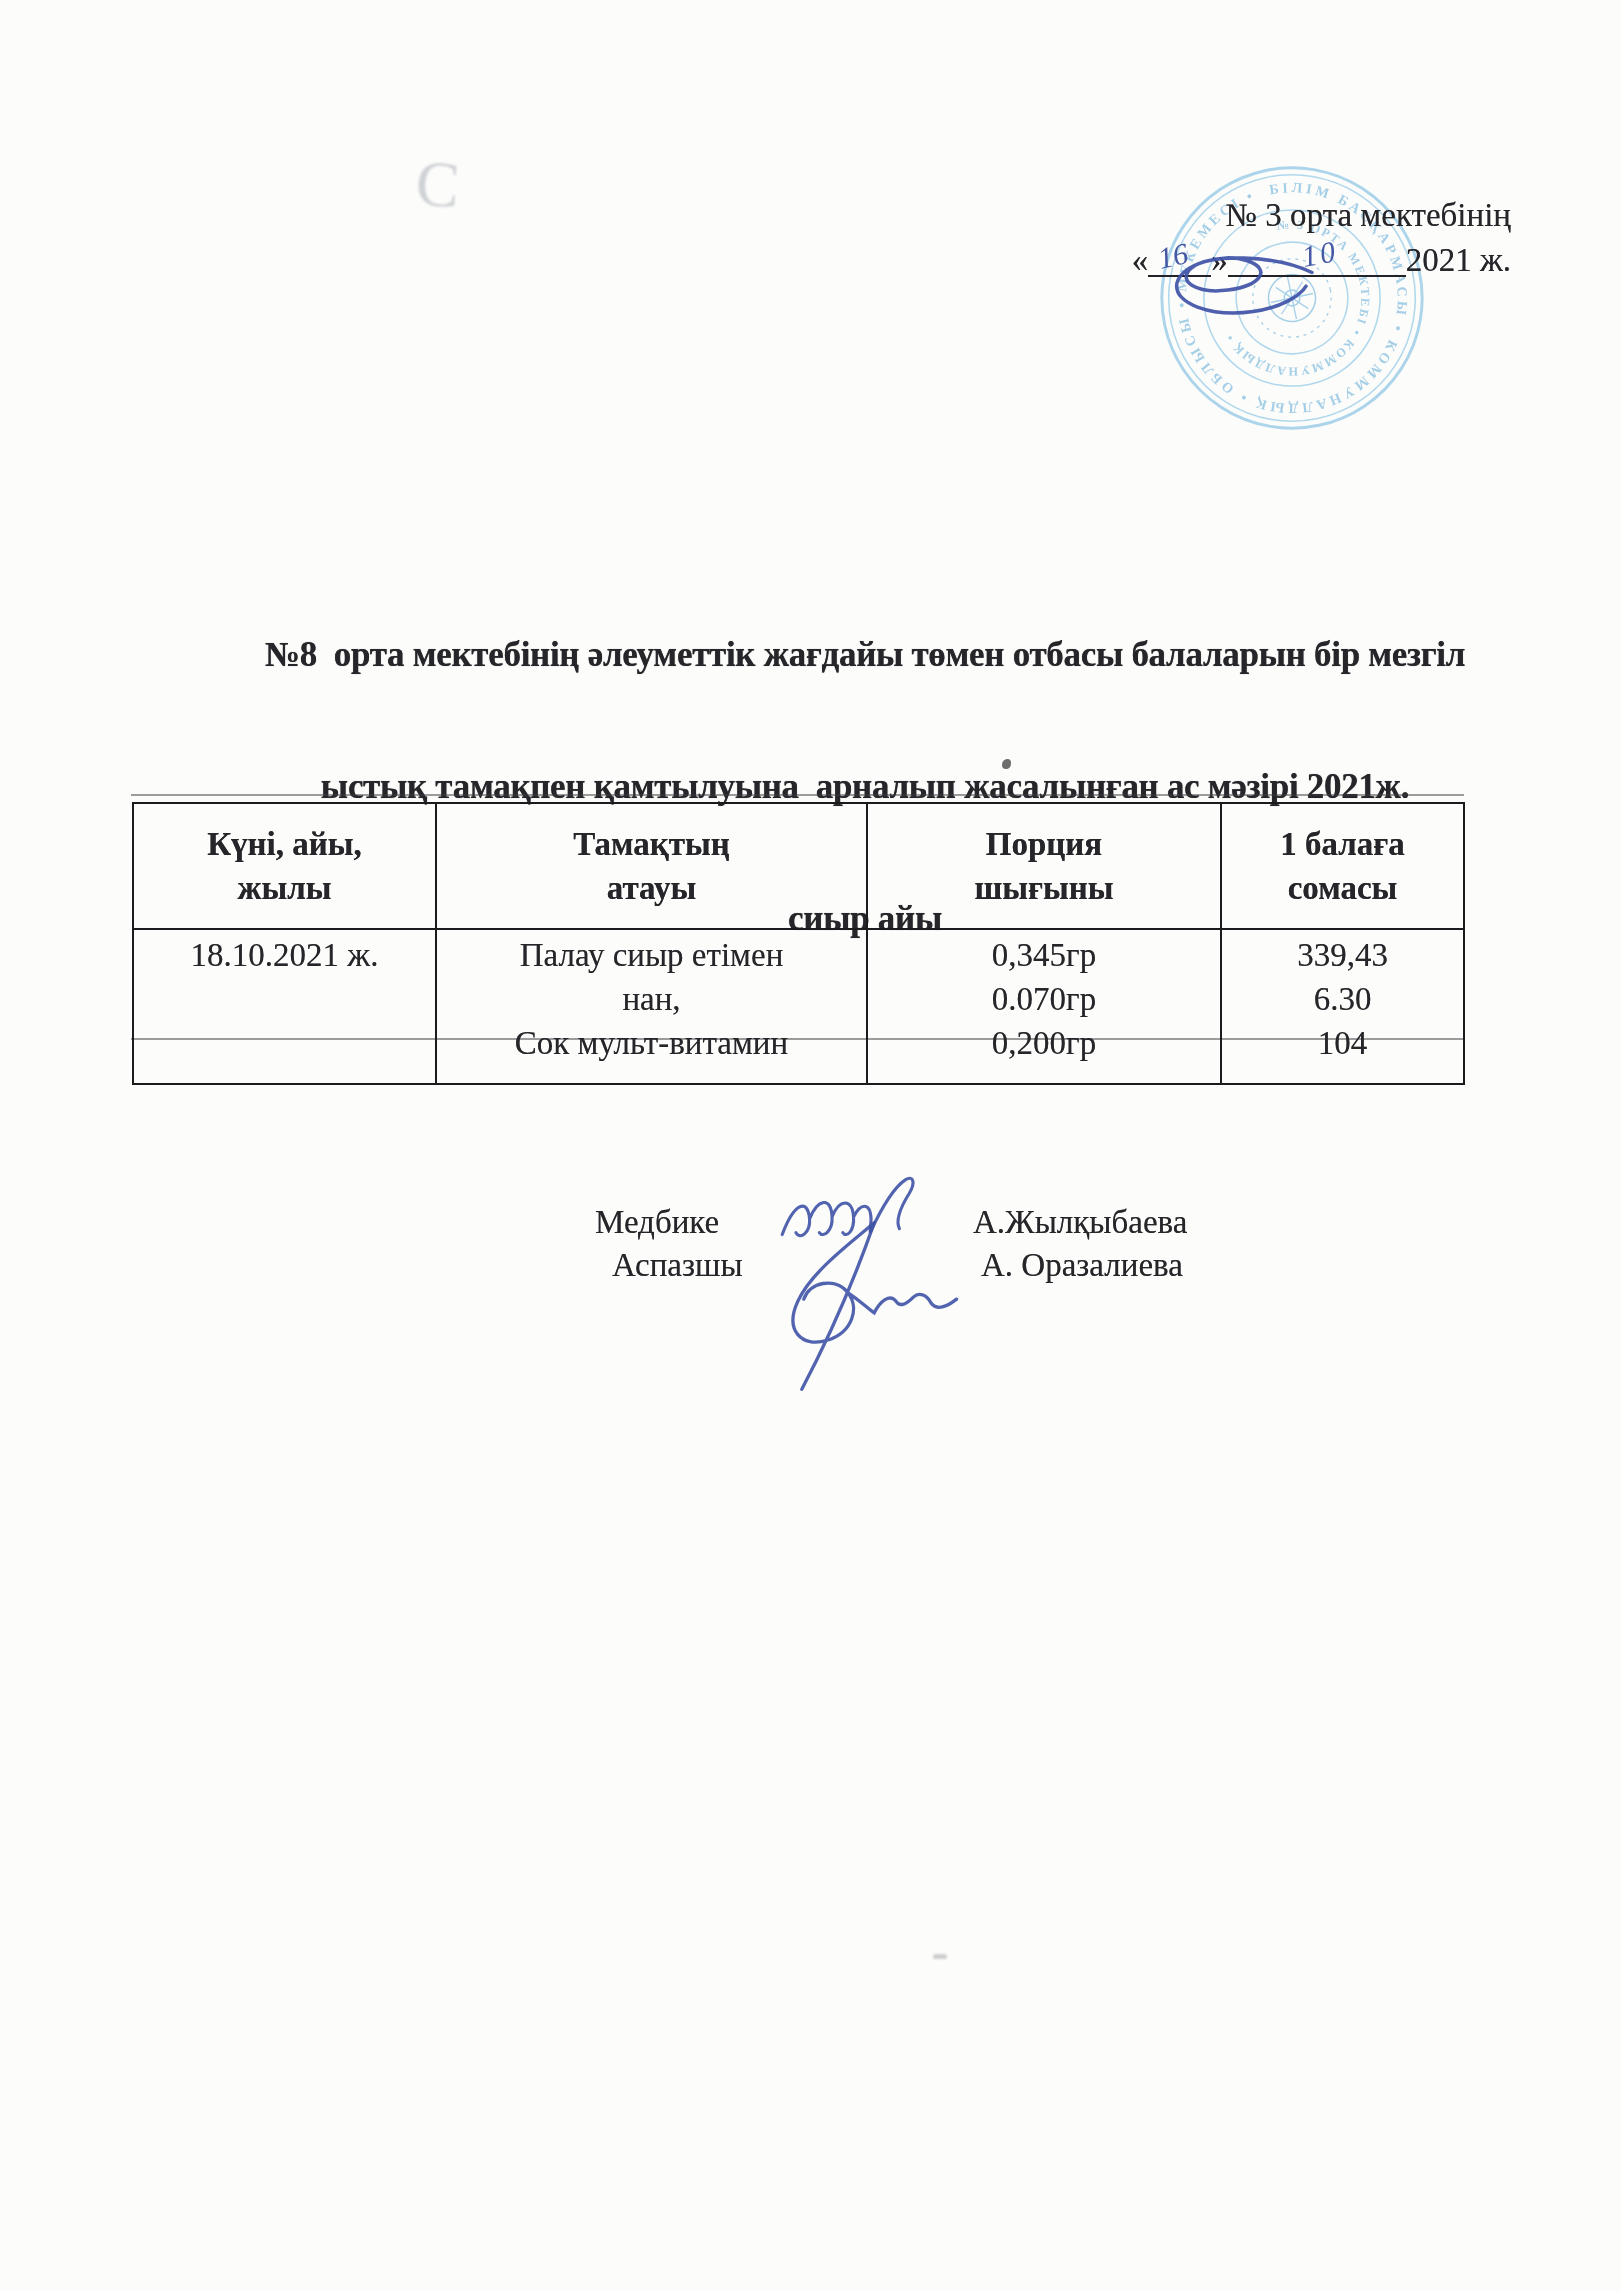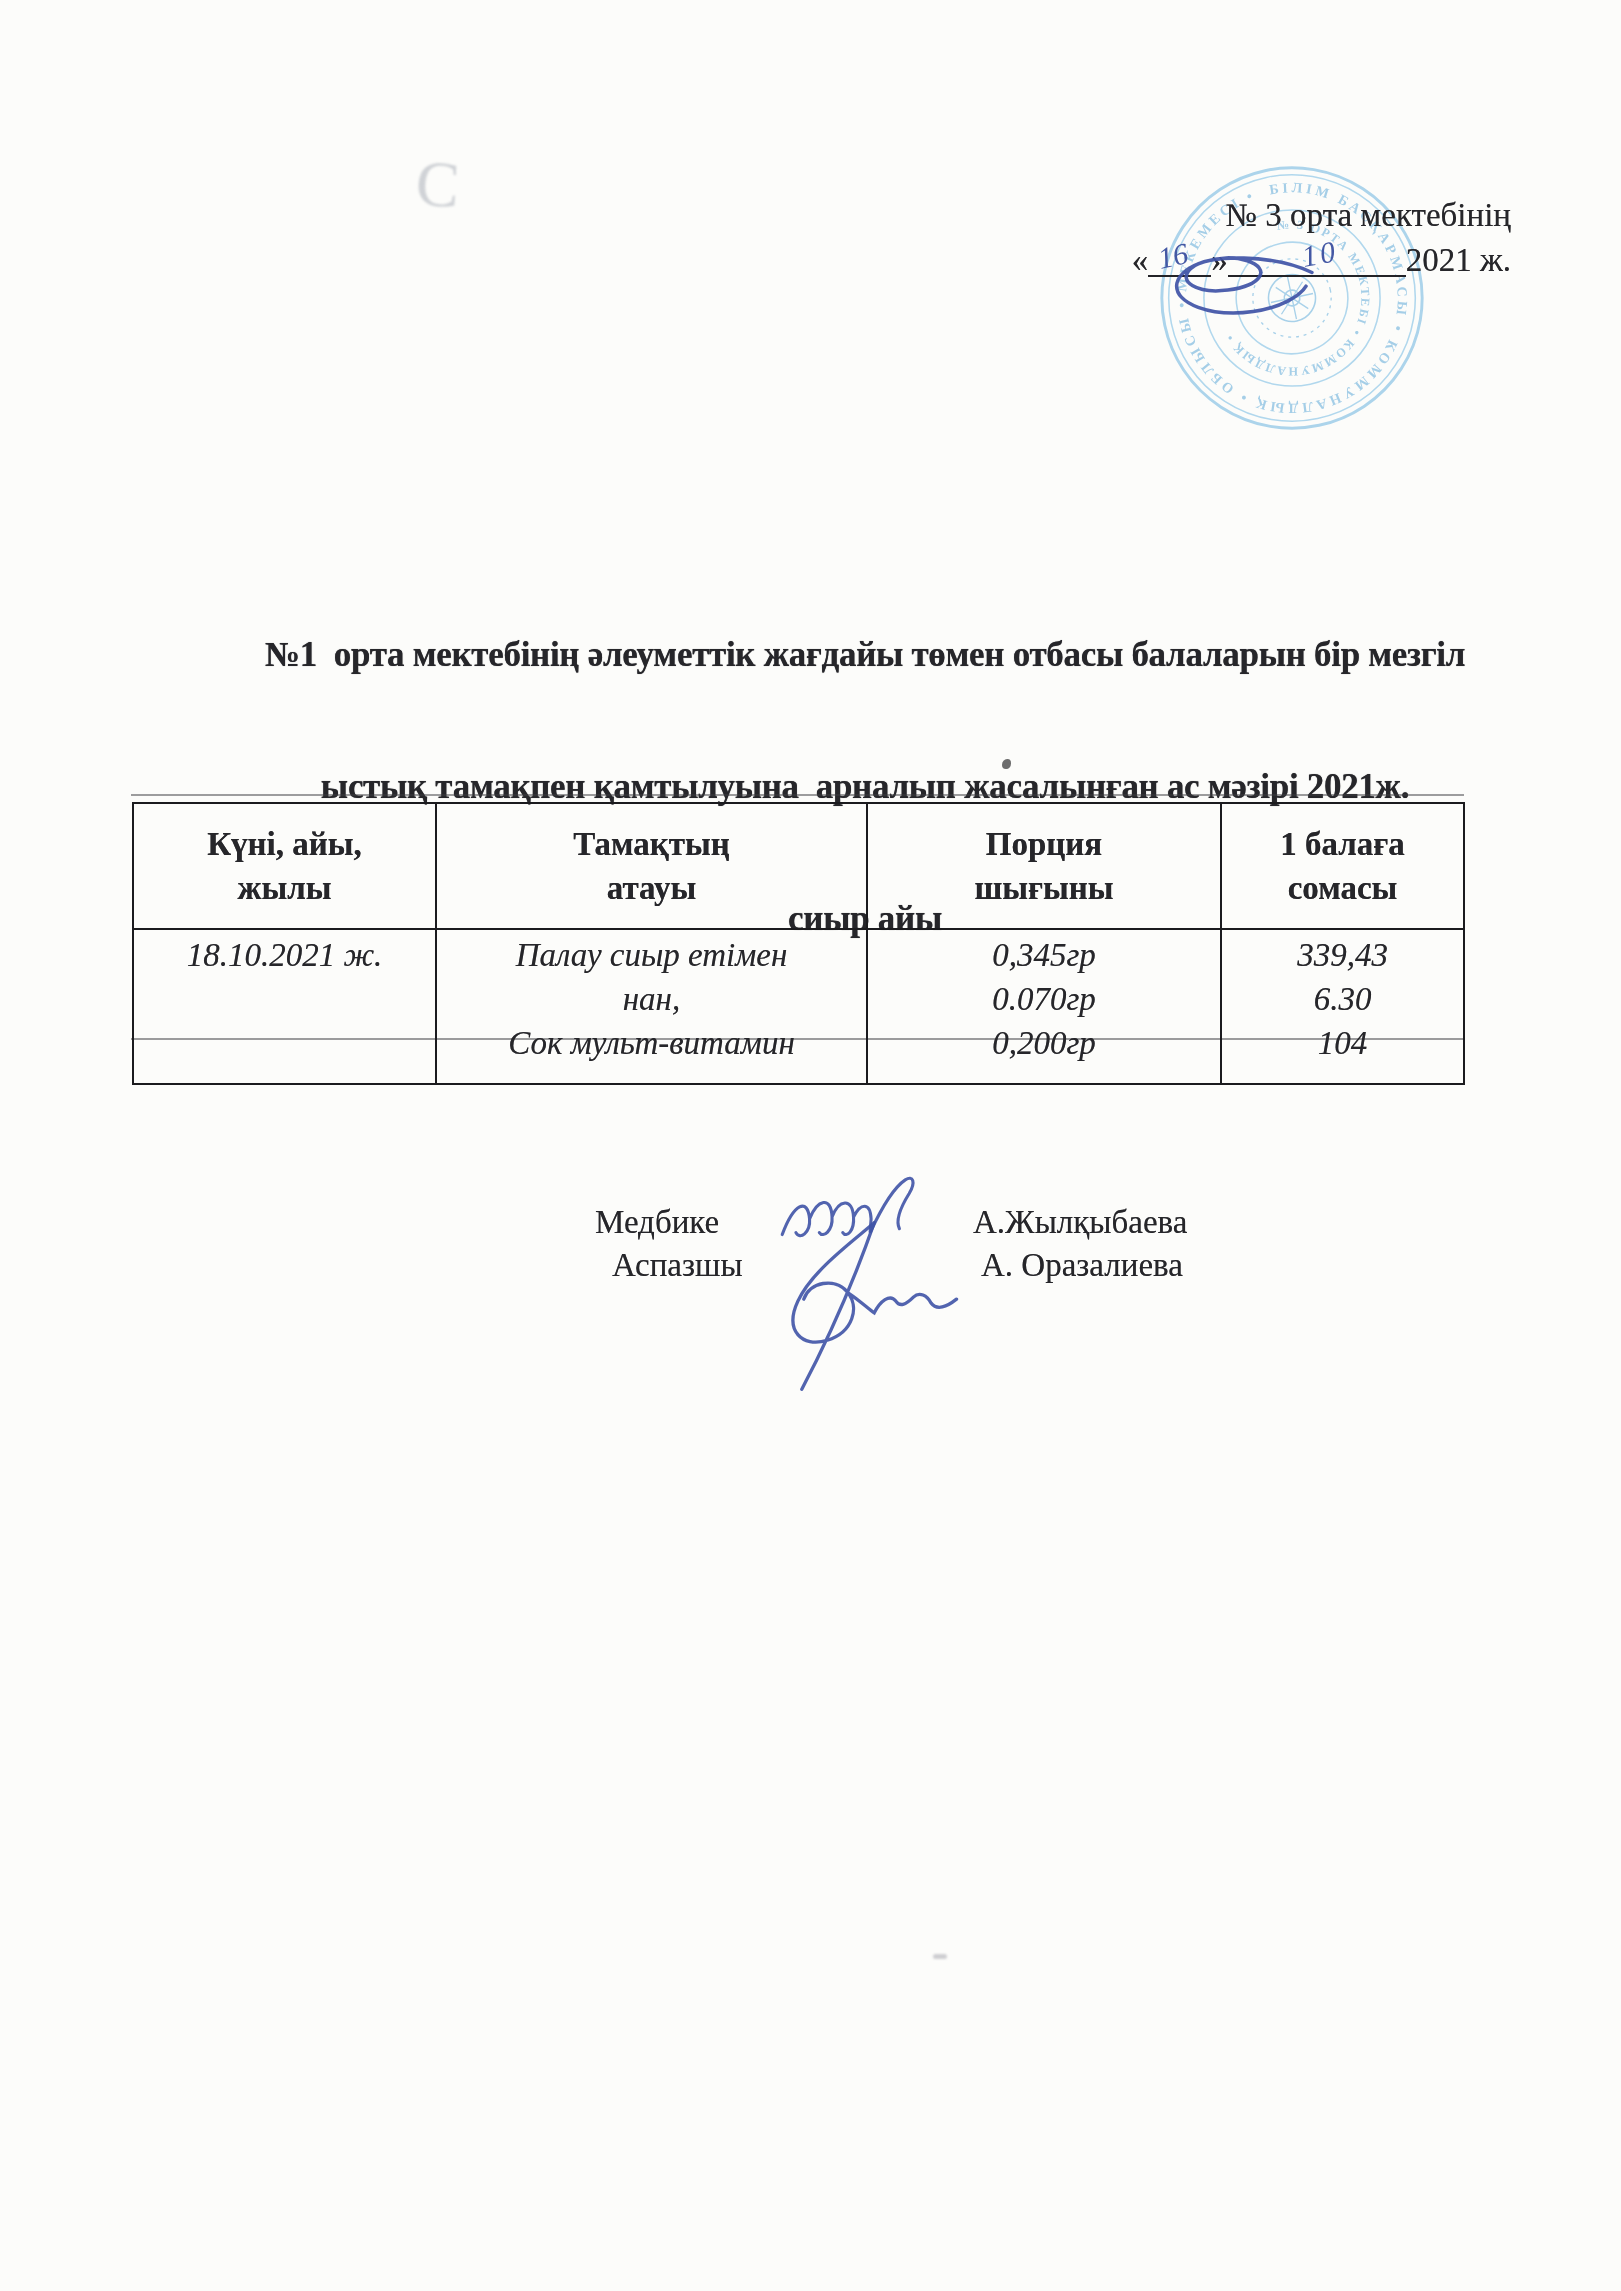--- a/index.html
+++ b/index.html
@@ -55,21 +55,21 @@
   .menu-table {
     position:absolute; left:132px; top:802px; z-index:2;
     width:1331px; border-collapse:collapse; table-layout:fixed;
     font-size:33px; line-height:44px;
   }
   .menu-table th, .menu-table td {
     border:2px solid #1b1b1e; padding:18px; text-align:center;
   }
   .menu-table { border:2.9px solid #141417; }
   .menu-table thead tr { height:90px; }
-  .menu-table tbody tr { height:135px;font-style:italic; }
+  .menu-table tbody tr { height:135px; }
   .menu-table th { font-weight:bold; vertical-align:middle;
     text-shadow:0 0 0.6px rgba(15,15,20,.7); }
   .menu-table td { vertical-align:top; padding-top:2.9px;
     text-shadow:0 0 0.4px rgba(25,25,30,.5); }
   .scanline { position:absolute; left:131px; width:1333px; height:2px;
     background:#3c3c40; opacity:.5; z-index:2; }
   .scanline-top { top:794px; }
   .scanline-bottom { top:1038px; filter:blur(0.4px); }
 
   
@@ -121,21 +121,21 @@
     <div>
       <span>«</span><span class="blank blank-day"><span class="hand hand-day">16</span></span><span>»</span><span class="blank blank-month"><span class="hand hand-month">10</span></span><span>2021 ж.</span>
     </div>
   </div>
 
   <svg class="ink-svg sig-director" width="172" height="90" viewBox="0 0 175 92">
     <path d="M160,24 C122,6 54,4 36,20 C22,33 42,46 74,42 C110,37 118,20 94,12 C68,3 26,16 22,35 C18,56 58,70 100,64 C128,60 148,48 154,38" fill="none" stroke="#3f53a6" stroke-width="3.6" stroke-linecap="round" opacity=".92"></path>
   </svg>
 
   <div class="doc-title">
-    <div>№1  орта мектебінің әлеуметтік жағдайы төмен отбасы балаларын бір мезгіл</div>
+    <div>№8  орта мектебінің әлеуметтік жағдайы төмен отбасы балаларын бір мезгіл</div>
     <div>ыстық тамақпен қамтылуына  арналып жасалынған ас мәзірі 2021ж.</div>
     <div>сиыр айы</div>
   </div>
 
   <div class="scanline scanline-top"></div>
   <div class="scanline scanline-bottom"></div>
   <table class="menu-table">
     <colgroup>
       <col style="width:303px">
         <col style="width:431px">

